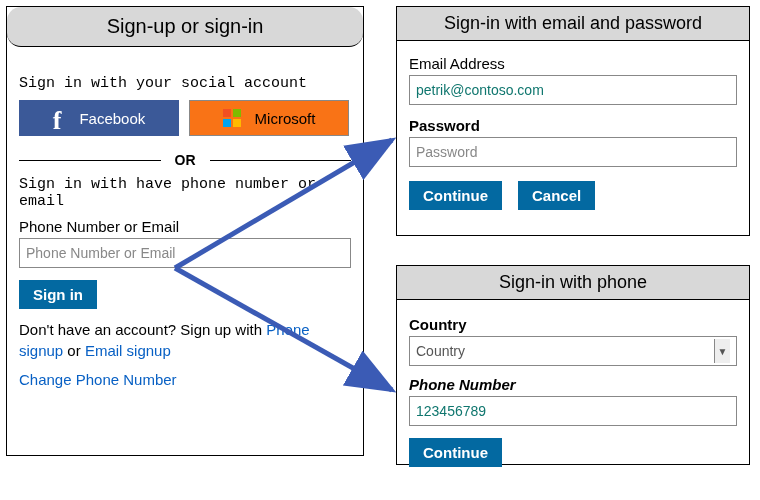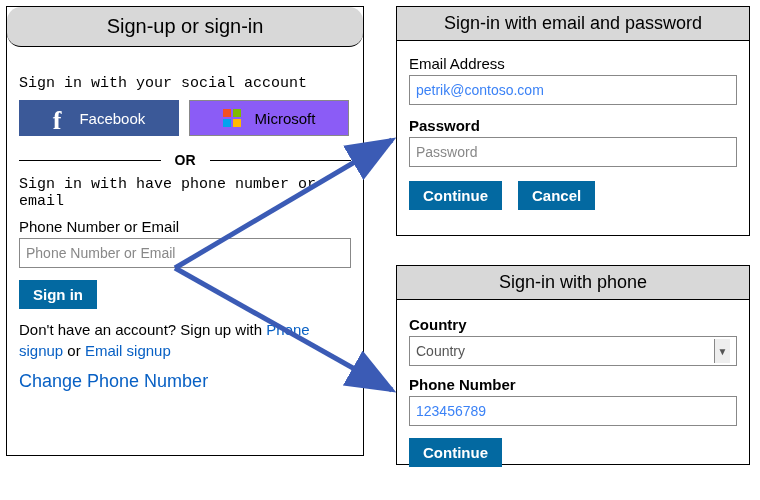--- a/index.html
+++ b/index.html
@@ -30,38 +30,38 @@
   #panel-left .panel-header { font-size: 20px; padding: 8px 0; border-radius: 14px; }
   .section-text { font-size: 15px; margin: 18px 0 8px 0; font-family: Liberation Mono, monospace; }
   .social-row { display: flex; gap: 10px; }
   .social-btn {
     display: flex; align-items: center; justify-content: center;
     height: 36px; font-size: 15px; cursor: pointer;
     border: 1px solid #888;
   }
   .fb-btn { background: #3b5998; color: #fff; border: none; width: 160px; gap: 18px; }
   .fb-btn .fb-icon { font-family: Georgia, serif; font-weight: bold; font-size: 26px; position:relative; top:3px; }
-  .ms-btn { background: #8b5cf6; color: #000; width: 160px; gap: 14px; }
+  .ms-btn { background: #f97316; color: #000; width: 160px; gap: 14px; }
   .ms-logo { width: 18px; height: 18px; display:inline-block; }
   .or-row { display:flex; align-items:center; margin:16px 0 8px 0; }
   .or-line { flex:1; height:1px; background:#000; }
   .or-text { padding:0 14px; font-weight:bold; font-size:14px; }
   .field-label { font-size:15px; margin-bottom:3px; margin-top:6px;}
   .text-input {
     width: 100%; height: 30px; border:1px solid #888; padding:0 6px;
-    font-size:14px; color:#3b82f6;
+    font-size:14px; color:#0f766e;
   }
   .text-input::placeholder { color:#888; }
   .btn-primary {
     background:#0369a1; color:#fff; border:none; padding:6px 14px;
     font-size:15px; cursor:pointer; margin-top:12px;font-weight:bold;
   }
   .signup-text { font-size:15px; margin-top:10px; line-height:1.4; }
   .link { color:#0860c4; cursor:pointer; }
-  .link-block { display:block; margin-top:10px; font-size:18px; color:#0860c4; cursor:pointer;}
+  .link-block { display:block; margin-top:10px; font-size:15px; color:#0860c4; cursor:pointer;}
 
   
   #panel-email { left: 396px; top: 6px; width: 354px; height: 230px; }
   #panel-email .panel-body { padding-top:8px; }
   .btn-row { display:flex; gap:16px; margin-top:14px; }
 
   
   #panel-phone { left: 396px; top: 265px; width: 354px; height: 200px; }
   .select-wrap { position:relative; }
   .select-box {
@@ -138,21 +138,21 @@
 <div class="panel" id="panel-phone">
   <div class="panel-header">Sign-in with phone</div>
   <div class="panel-body">
     <div class="field-label" style="font-weight:bold;">Country</div>
     <div class="select-wrap">
       <div class="select-box">
         <span>Country</span>
         <span class="select-arrow">▼</span>
       </div>
     </div>
-    <div class="field-label" style="font-weight:bold; margin-top:10px;">Phone Number</div>
+    <div class="field-label" style="font-weight:bold; margin-top:10px;font-style:italic;">Phone Number</div>
     <input class="text-input" type="text" value="123456789" style="">
     <button class="btn-primary">Continue</button>
   </div>
 </div>
 
 <svg id="arrow-overlay">
   <defs>
     <marker id="arrowhead" markerWidth="10" markerHeight="8" refX="9" refY="4" orient="auto">
       <polygon points="0 0, 10 4, 0 8" fill="#3b5bb5"></polygon>
     </marker>

